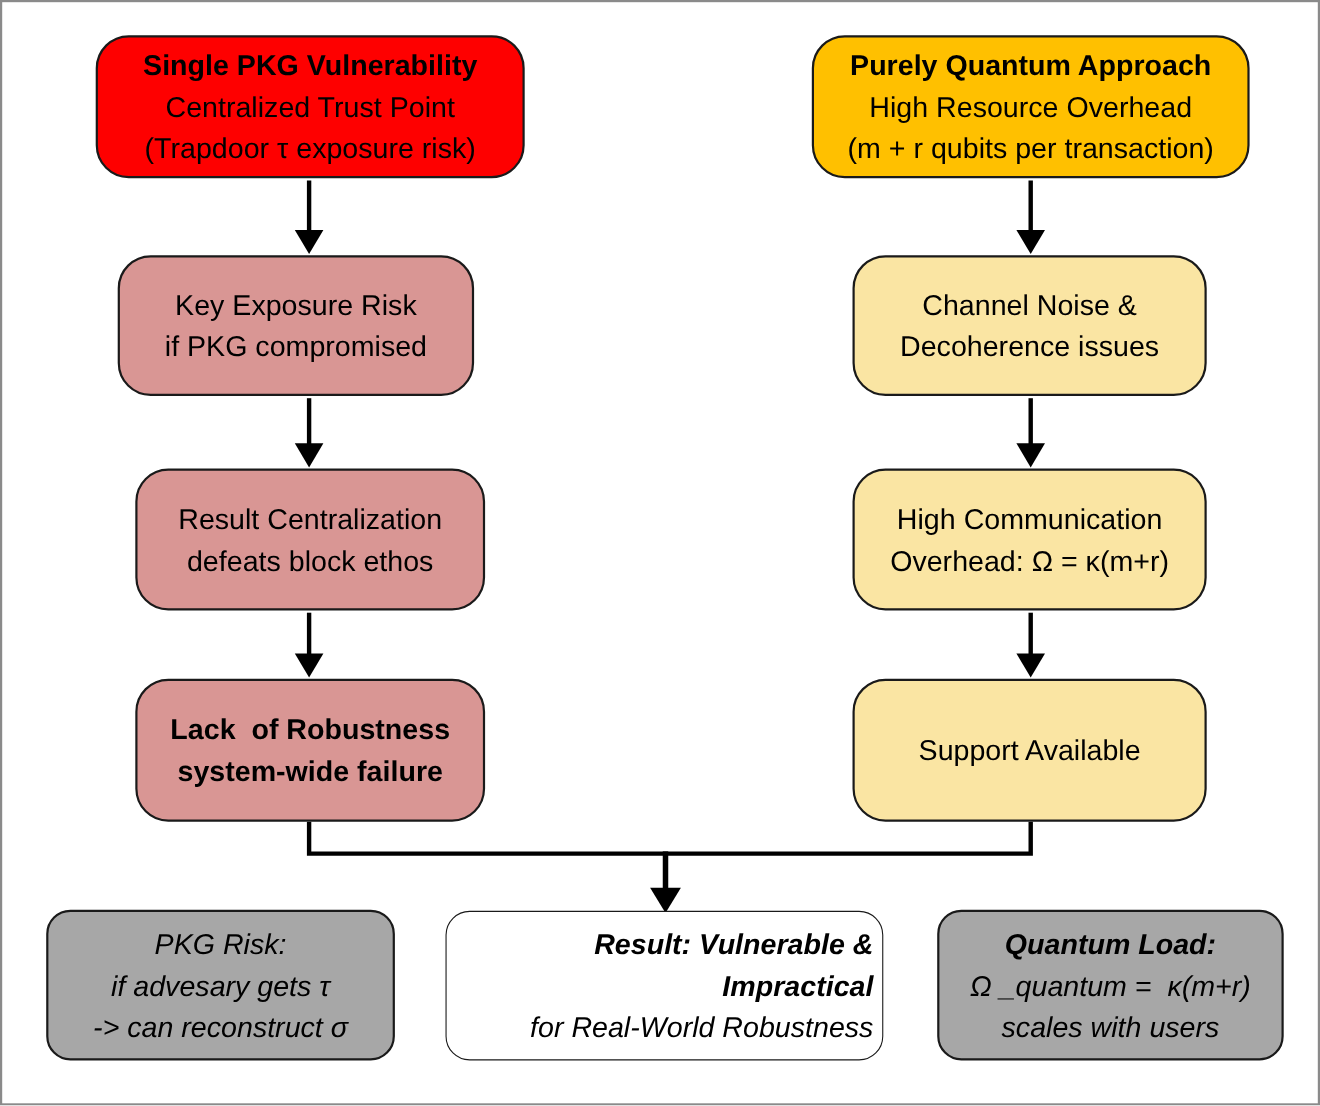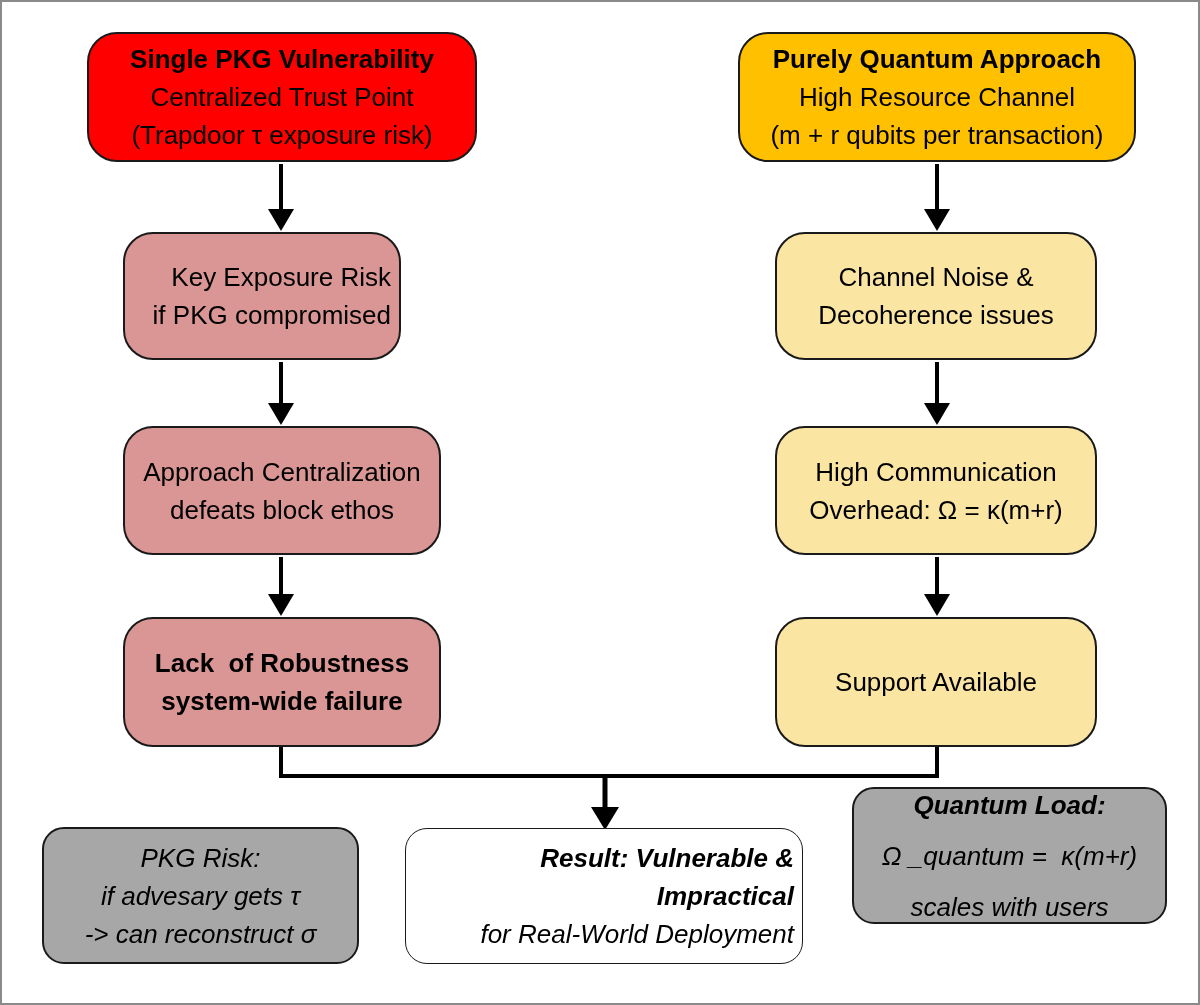--- a/index.html
+++ b/index.html
@@ -81,38 +81,38 @@
     <line class="stroke" x1="603" y1="772" x2="603" y2="807" stroke-width="5"></line>
     <polygon class="head" points="589,805 617,805 603,828"></polygon>
   </svg>
 
   <div class="node fill-red" style="left:85px; top:30px; width:390px; height:130px;">
     <div class="line b">Single PKG Vulnerability</div>
     <div class="line">Centralized Trust Point</div>
     <div class="line">(Trapdoor τ exposure risk)</div>
   </div>
 
-  <div class="node fill-rose" style="left:121px; top:230px; width:278px; height:128px;align-items:flex-end;">
+  <div class="node fill-rose" style="left:105px; top:230px; width:324px; height:128px;">
     <div class="line">Key Exposure Risk</div>
     <div class="line">if PKG compromised</div>
   </div>
 
   <div class="node fill-rose" style="left:121px; top:424px; width:318px; height:129px;">
-    <div class="line">Approach Centralization</div>
+    <div class="line">Result Centralization</div>
     <div class="line">defeats block ethos</div>
   </div>
 
   <div class="node fill-rose" style="left:121px; top:615px; width:318px; height:130px;font-weight:bold;">
     <div class="line">Lack  of Robustness</div>
     <div class="line">system-wide failure</div>
   </div>
 
   <div class="node fill-gold" style="left:736px; top:30px; width:398px; height:130px;">
     <div class="line b">Purely Quantum Approach</div>
-    <div class="line">High Resource Channel</div>
+    <div class="line">High Resource Overhead</div>
     <div class="line">(m + r qubits per transaction)</div>
   </div>
 
   <div class="node fill-lgold" style="left:773px; top:230px; width:322px; height:128px;">
     <div class="line">Channel Noise &amp;</div>
     <div class="line">Decoherence issues</div>
   </div>
 
   <div class="node fill-lgold" style="left:773px; top:424px; width:322px; height:129px;">
     <div class="line">High Communication</div>
@@ -125,22 +125,22 @@
 
   <div class="node fill-gray round-lg" style="left:40px; top:825px; width:317px; height:137px;">
     <div class="line">PKG Risk:</div>
     <div class="line">if advesary gets τ</div>
     <div class="line">-&gt; can reconstruct σ</div>
   </div>
 
   <div class="node fill-white round-lg" style="left:403px; top:826px; width:398px; height:136px; border-width:1.5px;align-items:flex-end;">
     <div class="line b">Result: Vulnerable &amp;</div>
     <div class="line b">Impractical</div>
-    <div class="line">for Real-World Deployment</div>
+    <div class="line">for Real-World Robustness</div>
   </div>
 
-  <div class="node fill-gray round-lg" style="left:850px; top:785px; width:315px; height:137px;gap:13px;">
+  <div class="node fill-gray round-lg" style="left:850px; top:825px; width:315px; height:137px;">
     <div class="line b">Quantum Load:</div>
     <div class="line">Ω _quantum =  κ(m+r)</div>
     <div class="line">scales with users</div>
   </div>
 
 </div>
 
 </body></html>

